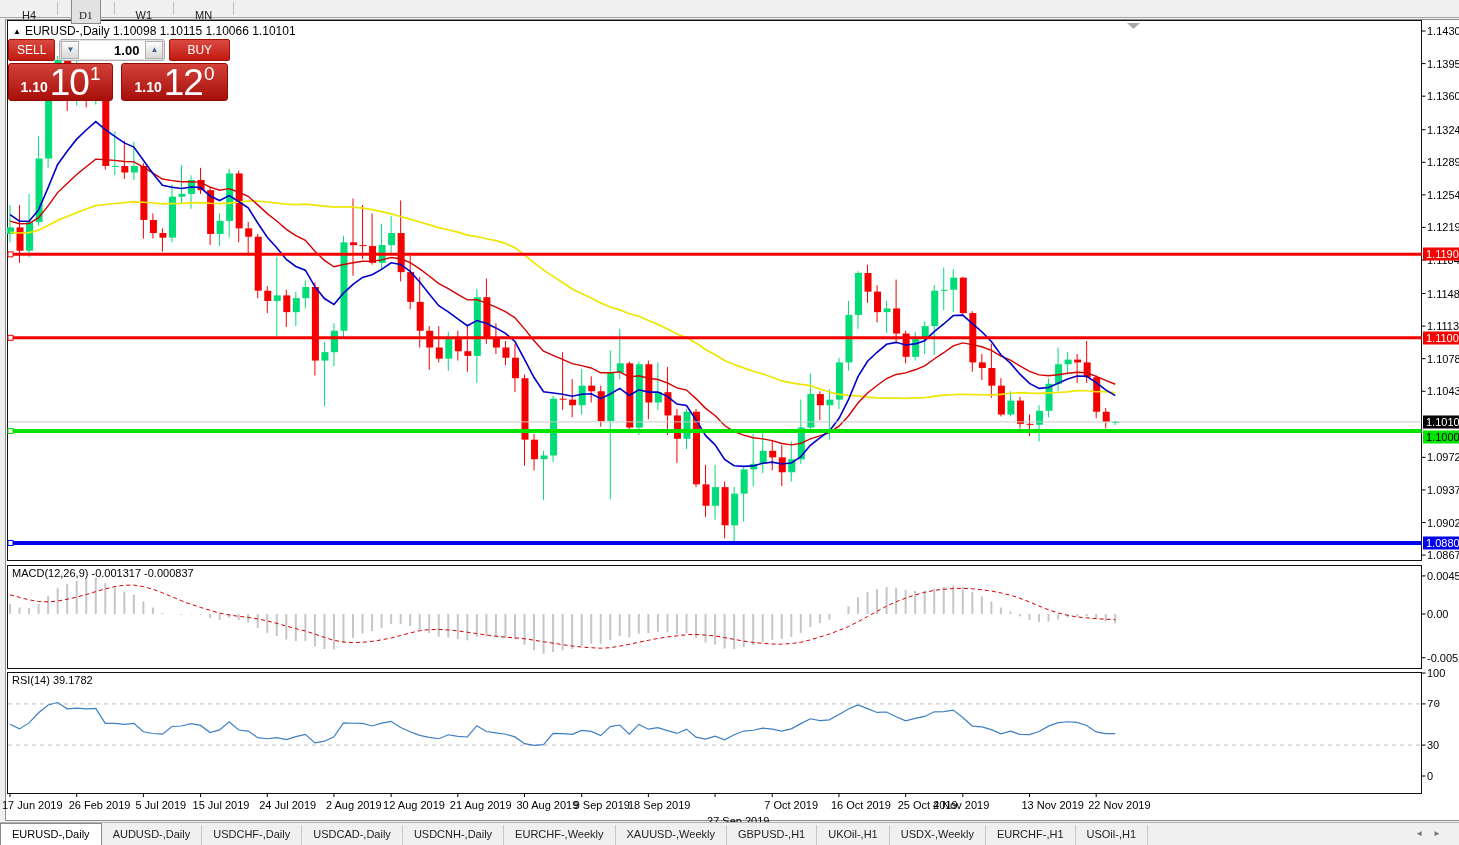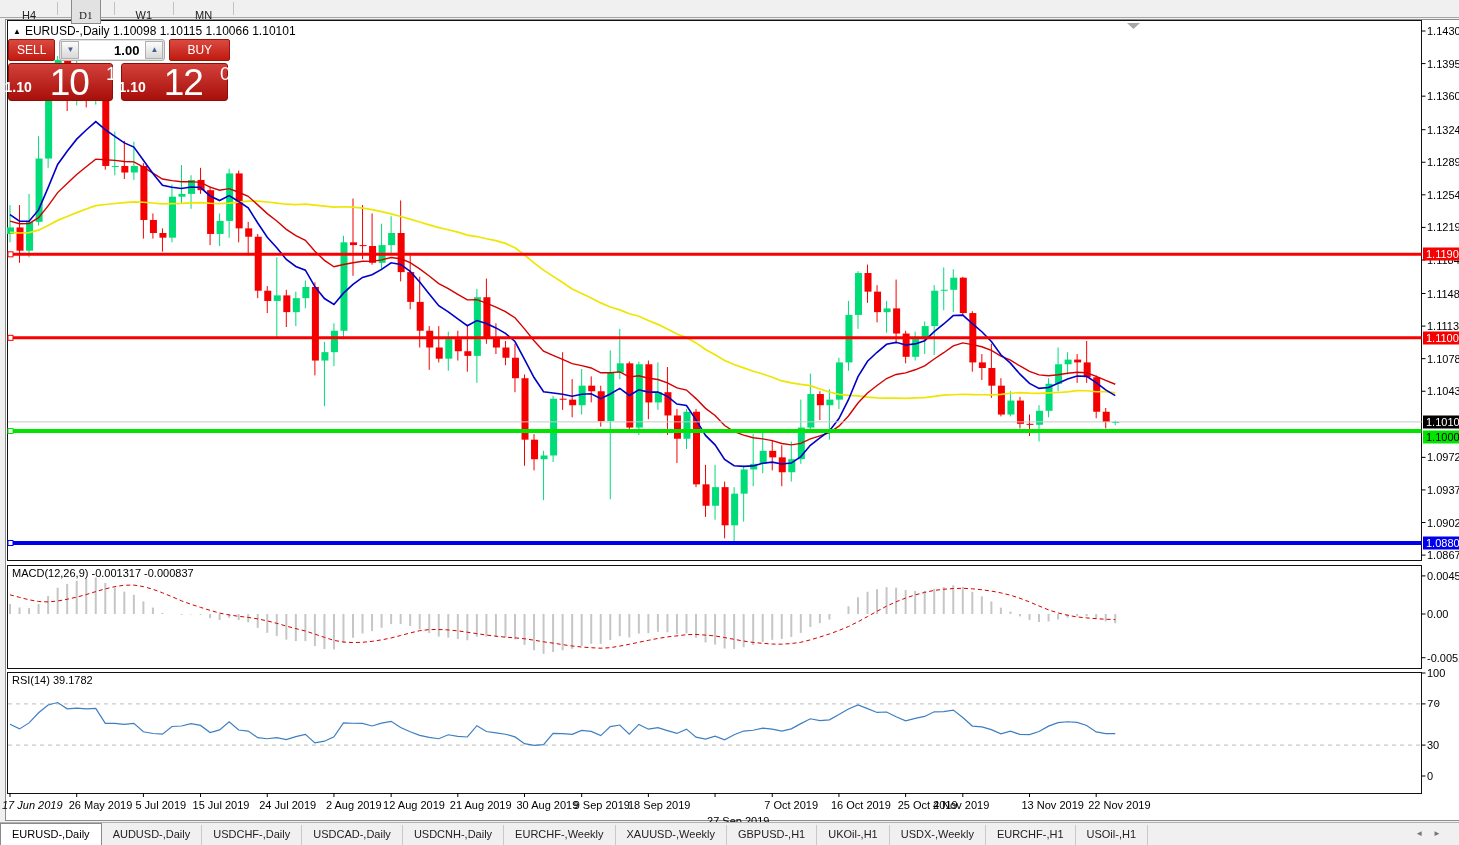--- a/index.html
+++ b/index.html
@@ -36,21 +36,21 @@
                border-radius:3px; display:flex; padding:1px; }
   .spin-btn { width:18px; background:linear-gradient(#FCFCFC,#D8D8D8);
               border:1px solid #B0B0B0; font-size:8px; color:#44618F;
               text-align:center; line-height:16px; cursor:pointer; }
   #vol-input { flex:1; border:none; outline:none; background:#fff; font-size:13px;
                font-weight:bold; text-align:right; padding-right:6px; width:60px;
                font-family:"Liberation Sans", sans-serif; }
   #tp-row2 { display:flex; margin-top:2px; }
   .price-box { height:38px; color:#fff; border:1px solid #8F0D06; border-radius:3px;
                background:linear-gradient(#D2413A,#A80F0A); display:flex;
-               align-items:flex-end; justify-content:center; cursor:pointer;gap:16px; }
+               align-items:flex-end; justify-content:center; cursor:pointer; }
   #sell-box { width:105px; margin-right:8px; }
   #buy-box  { width:107px; }
   .pb-small { font-size:14px; font-weight:bold; margin:0 2px 5px 0; }
   .pb-big   { font-size:37px; line-height:0.88; letter-spacing:-1px; }
   .pb-sup   { font-size:19px; margin:0 0 15px 1px; }
 
   
   .tick-label { position:absolute; left:1427px; font-size:11px; color:#000;
                 transform:translateY(-50%); white-space:nowrap; z-index:6; }
   .price-tag  { position:absolute; left:1423px; width:36px; height:13px;
@@ -558,22 +558,22 @@
     <div class="tick-label" style="top: 703.9px; font-family: Liberation Mono, monospace;">70</div>
     <div class="tick-label" style="top: 745.1px;">30</div>
     <div class="tick-label" style="top: 776px;">0</div>
     <div class="price-tag" style="top: 254.323px; background: rgb(246, 0, 0); color: rgb(255, 255, 255);">1.11901</div>
     <div class="price-tag" style="top: 337.825px; background: rgb(246, 0, 0); color: rgb(255, 255, 255);">1.11004</div>
     <div class="price-tag" style="top: 421.885px; background: rgb(0, 0, 0); color: rgb(255, 255, 255);">1.10101</div>
     <div class="price-tag" style="top: 437.008px; background: rgb(0, 228, 0); color: rgb(0, 0, 0);">1.10003</div>
     <div class="price-tag" style="top: 542.995px; background: rgb(0, 0, 238); color: rgb(255, 255, 255);">1.08800</div>
   </div>
 <div id="date-labels">
-    <div class="date-label" style="left: 2px; font-style: italic;">17 Jun 2019</div>
-    <div class="date-label" style="left: 68.696px;">26 May 2019</div>
+    <div class="date-label" style="left: 2px;">17 Jun 2019</div>
+    <div class="date-label" style="left: 68.696px;">26 Feb 2019</div>
     <div class="date-label" style="left: 135.392px;">5 Jul 2019</div>
     <div class="date-label" style="left: 192.56px;">15 Jul 2019</div>
     <div class="date-label" style="left: 259.256px;">24 Jul 2019</div>
     <div class="date-label" style="left: 325.952px;">2 Aug 2019</div>
     <div class="date-label" style="left: 383.12px;">12 Aug 2019</div>
     <div class="date-label" style="left: 449.816px;">21 Aug 2019</div>
     <div class="date-label" style="left: 516.512px;">30 Aug 2019</div>
     <div class="date-label" style="left: 573.68px;">9 Sep 2019</div>
     <div class="date-label" style="left: 628px;">18 Sep 2019</div>
     <div class="date-label" style="left: 707.072px; margin-top: 16px;">27 Sep 2019</div>

